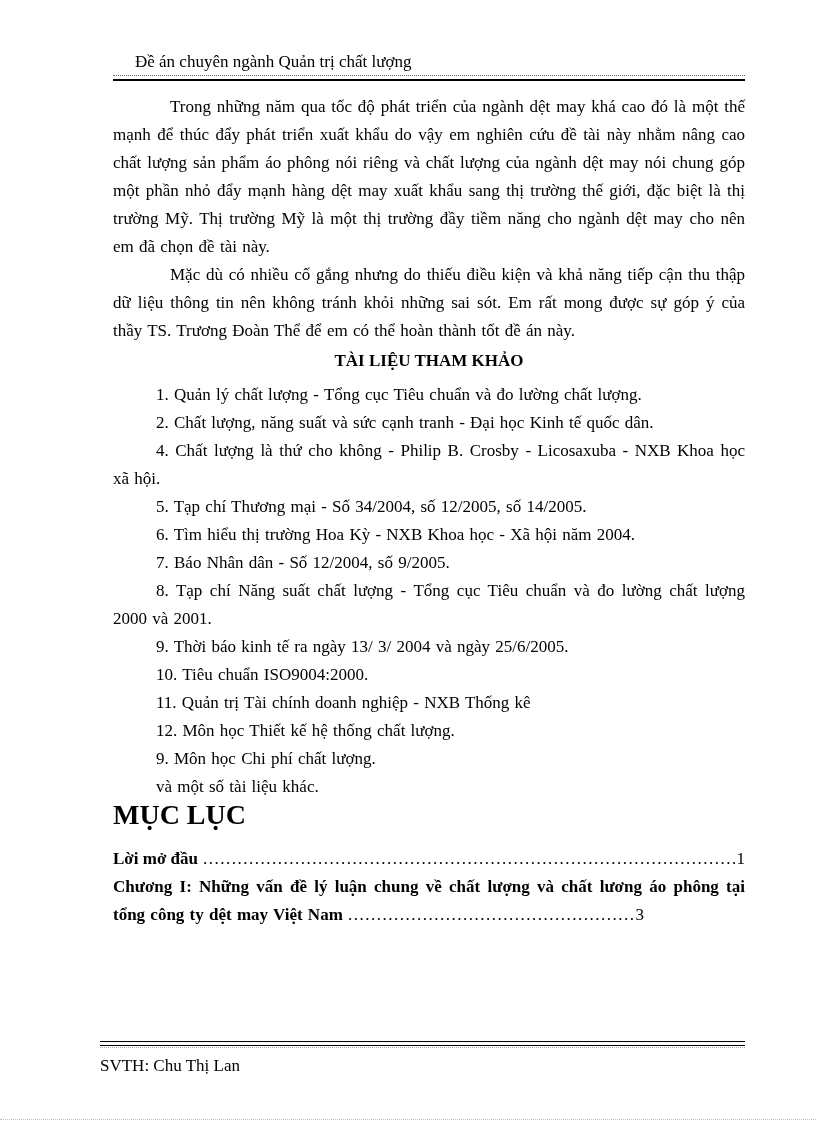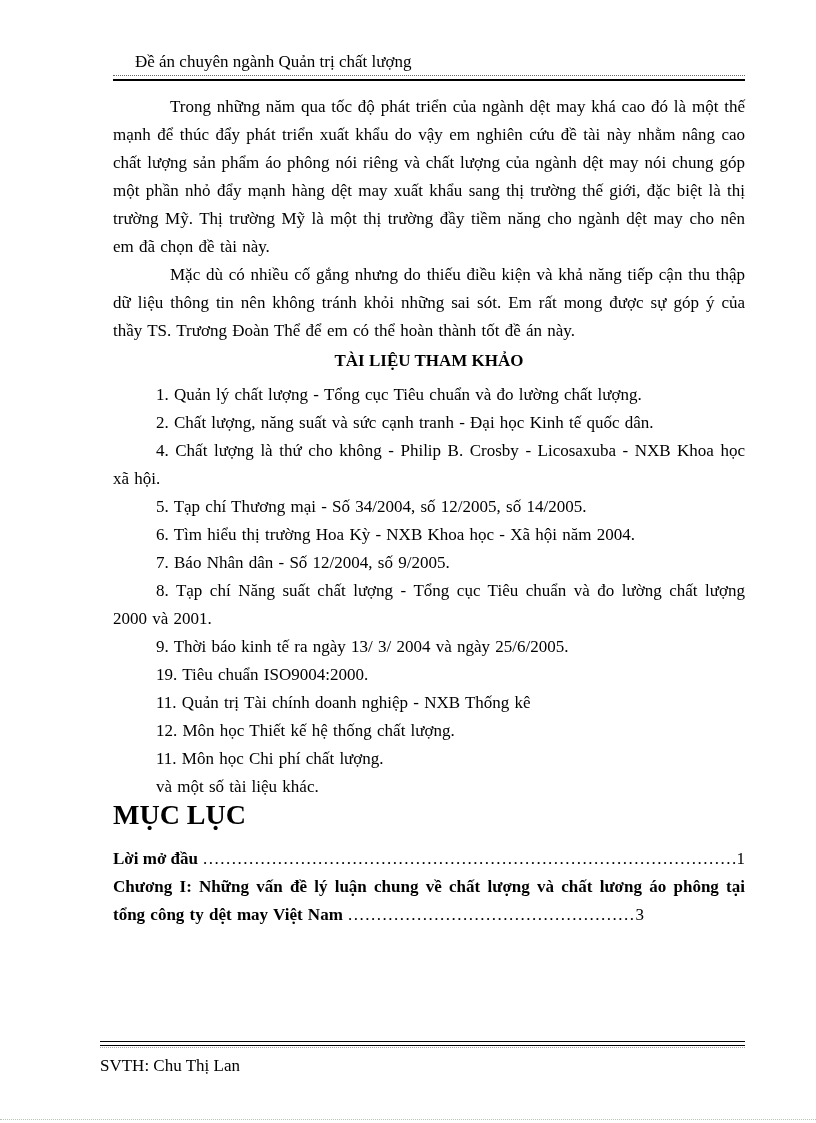--- a/index.html
+++ b/index.html
@@ -122,24 +122,24 @@
   <p class="ref-heading">TÀI LIỆU THAM KHẢO</p>
 
   <p class="ref-item">1. Quản lý chất lượng - Tổng cục Tiêu chuẩn và đo lường chất lượng.</p>
   <p class="ref-item">2. Chất lượng, năng suất và sức cạnh tranh - Đại học Kinh tế quốc dân.</p>
   <p class="ref-item">4. Chất lượng là thứ cho không - Philip B. Crosby - Licosaxuba - NXB Khoa học xã hội.</p>
   <p class="ref-item">5. Tạp chí Thương mại - Số 34/2004, số 12/2005, số 14/2005.</p>
   <p class="ref-item">6. Tìm hiểu thị trường Hoa Kỳ - NXB Khoa học - Xã hội năm 2004.</p>
   <p class="ref-item">7. Báo Nhân dân - Số 12/2004, số 9/2005.</p>
   <p class="ref-item">8. Tạp chí Năng suất chất lượng - Tổng cục Tiêu chuẩn và đo lường chất lượng 2000 và 2001.</p>
   <p class="ref-item">9. Thời báo kinh tế ra ngày 13/ 3/ 2004 và ngày 25/6/2005.</p>
-  <p class="ref-item">19. Tiêu chuẩn ISO9004:2000.</p>
+  <p class="ref-item">10. Tiêu chuẩn ISO9004:2000.</p>
   <p class="ref-item">11. Quản trị Tài chính doanh nghiệp - NXB Thống kê</p>
   <p class="ref-item">12. Môn học Thiết kế hệ thống chất lượng.</p>
-  <p class="ref-item">11. Môn học Chi phí chất lượng.</p>
+  <p class="ref-item">9. Môn học Chi phí chất lượng.</p>
   <p class="ref-item">và một số tài liệu khác.</p>
 
   <p class="toc-heading">MỤC LỤC</p>
 
   <div class="toc-list">
     <div class="toc-entry-flex">
       <span class="toc-title">Lời mở đầu</span>
       <span class="toc-leader">......................................................................................................................................................................</span>
       <span class="toc-page-num">1</span>
     </div>

